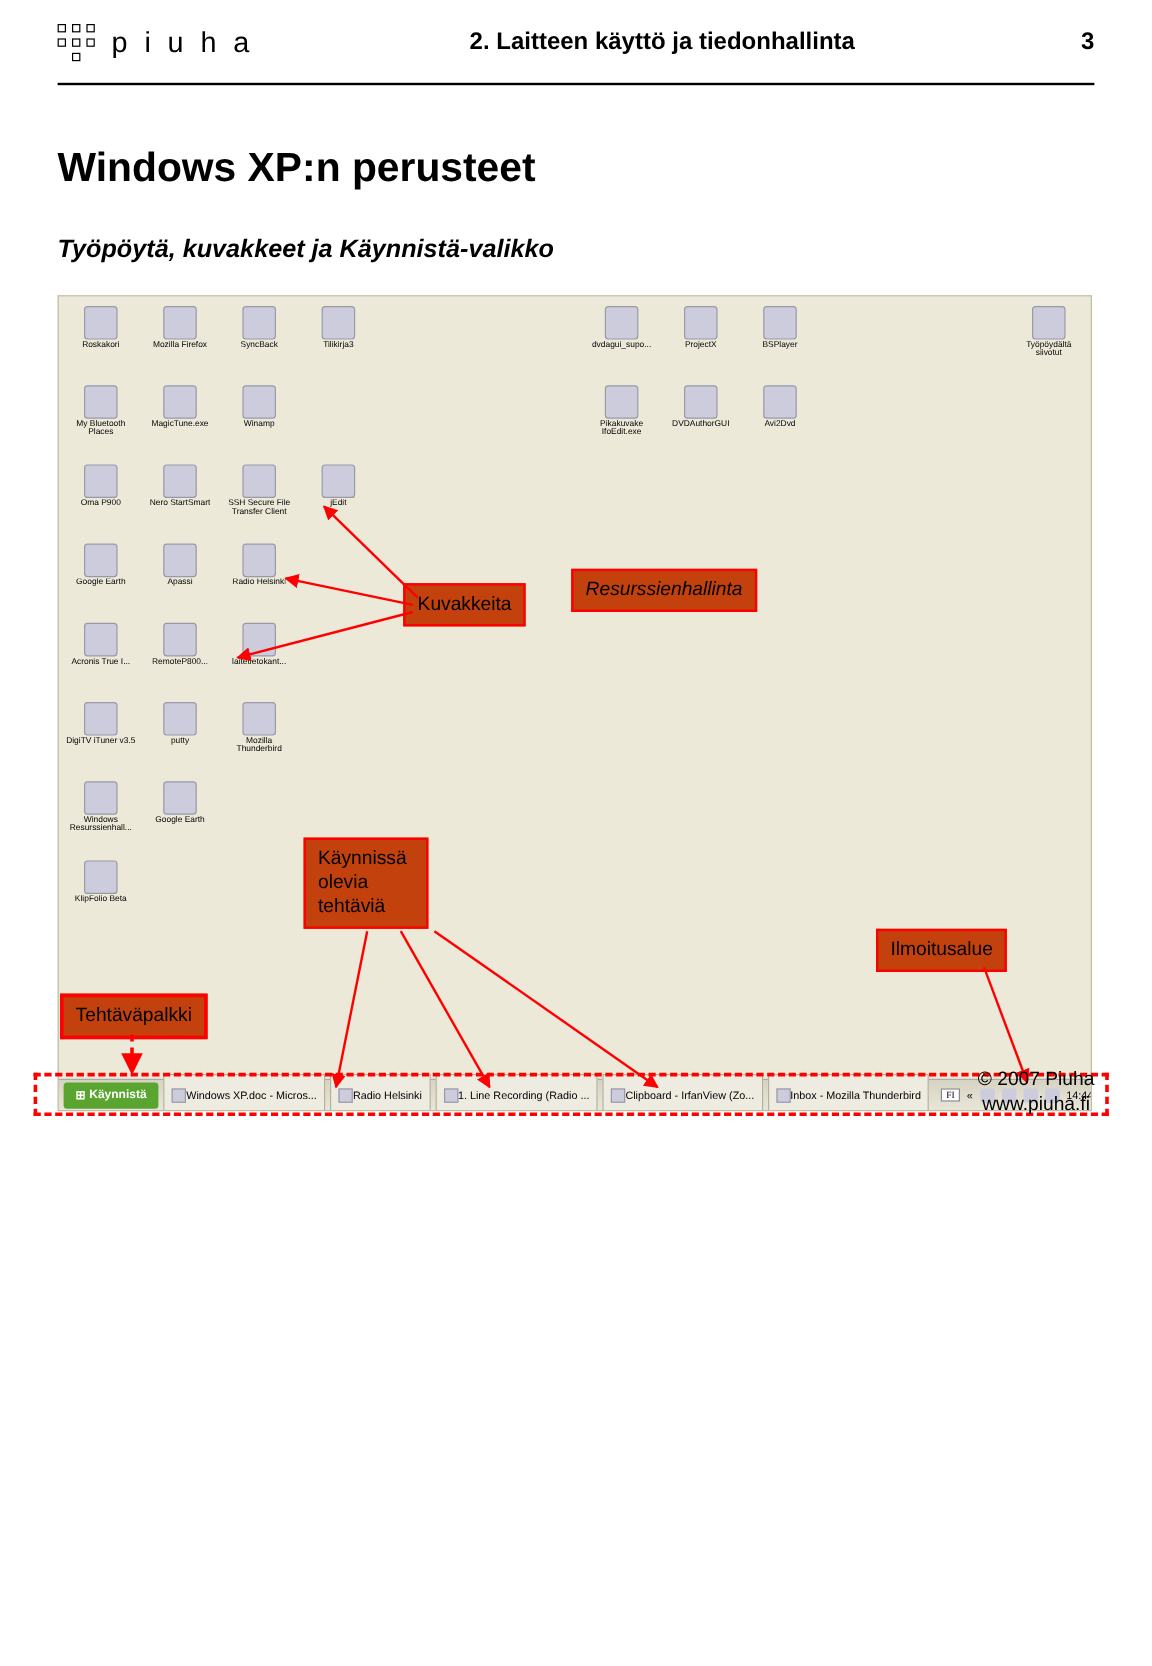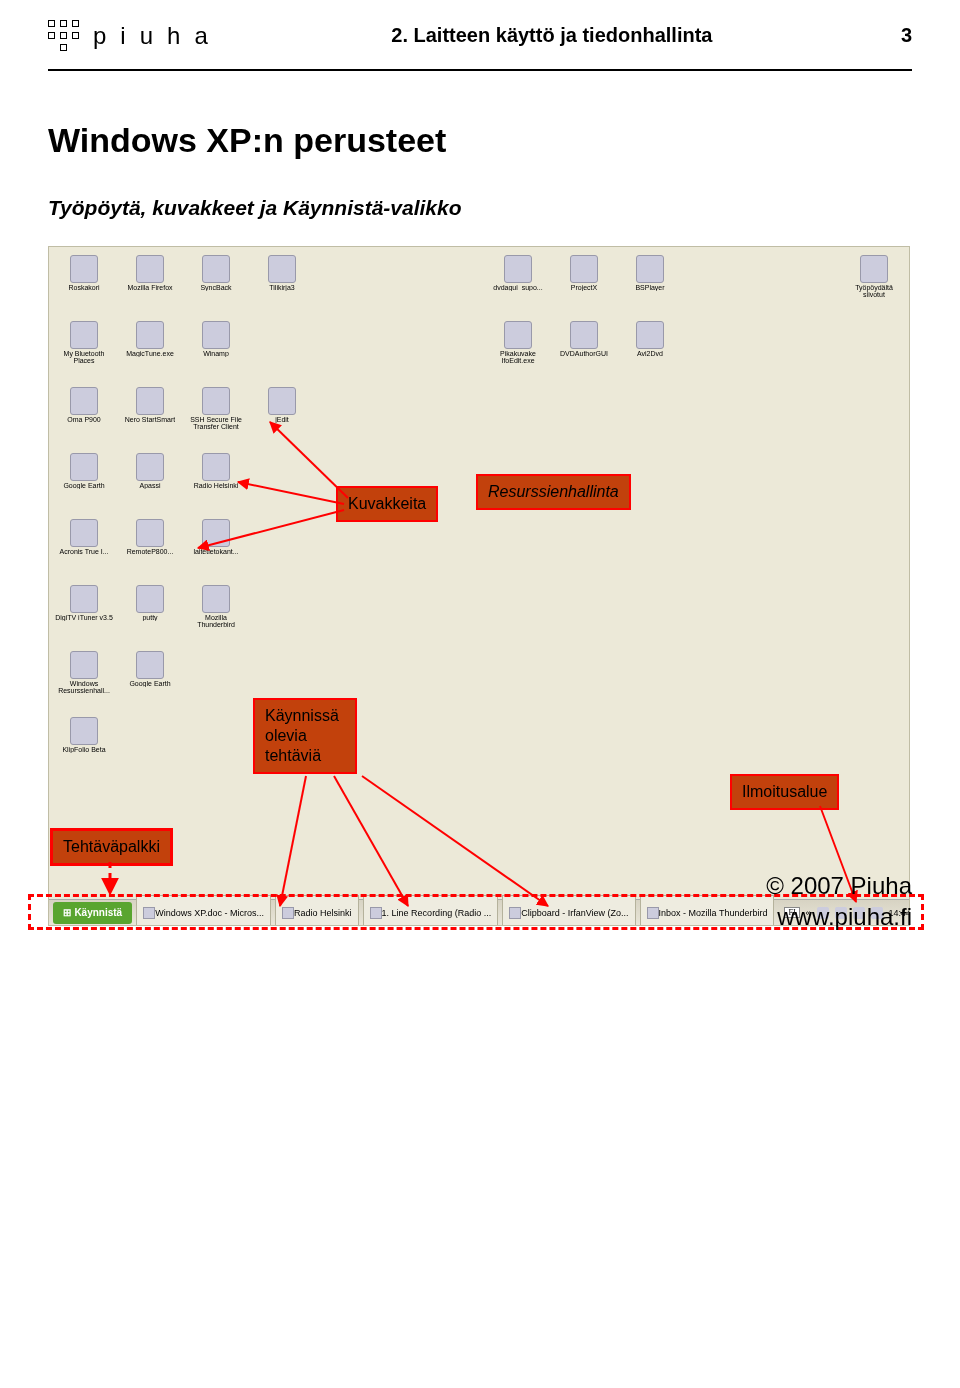--- a/index.html
+++ b/index.html
@@ -50,21 +50,21 @@
   .tb-item .mini { width: 12px; height: 12px; background: #ccd; border: 1px solid #99a; }
   .tray { margin-left: auto; display: flex; align-items: center; gap: 6px; padding: 0 6px; }
   .tray .kbd { border: 1px solid #888; background: #fff; font-size: 8px; padding: 0 3px; font-family: Liberation Serif, serif; }
   .tray .ti { width: 12px; height: 12px; background: #ccd; border-radius: 2px; }
   .clock { font-size: 9px; }
 
   
   .dashed-box { position: absolute; border: 3px dashed #f00; pointer-events: none; }
 
   
-  .footer { position: absolute; bottom: 24px; right: 48px; text-align: right; font-size: 24px; line-height: 1.3; }
+  .footer { position: absolute; bottom: 24px; right: 48px; text-align: center; font-size: 16px; line-height: 1.3; }
 
   
   .c1{background:#4ea3ec}.c2{background:#f08030}.c3{background:#79ad4f}.c4{background:#6f6fcf}.c5{background:#d5ce66}.c6{background:#c0c0c0}.c7{background:#355c9b}.c8{background:#9c6c3c}.c9{background:#62c1c1}.c10{background:#d088d0}
   
 </style>
 </head>
 <body>
 
 <div class="page">
 

